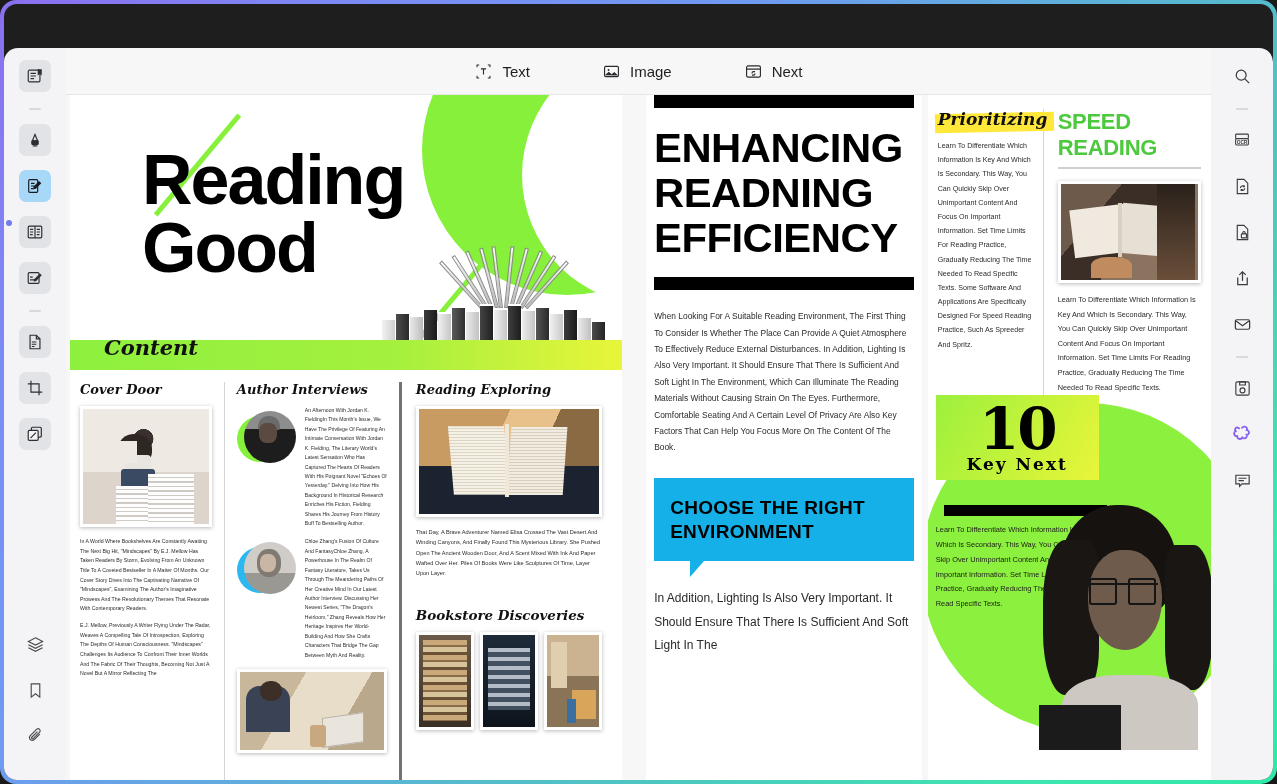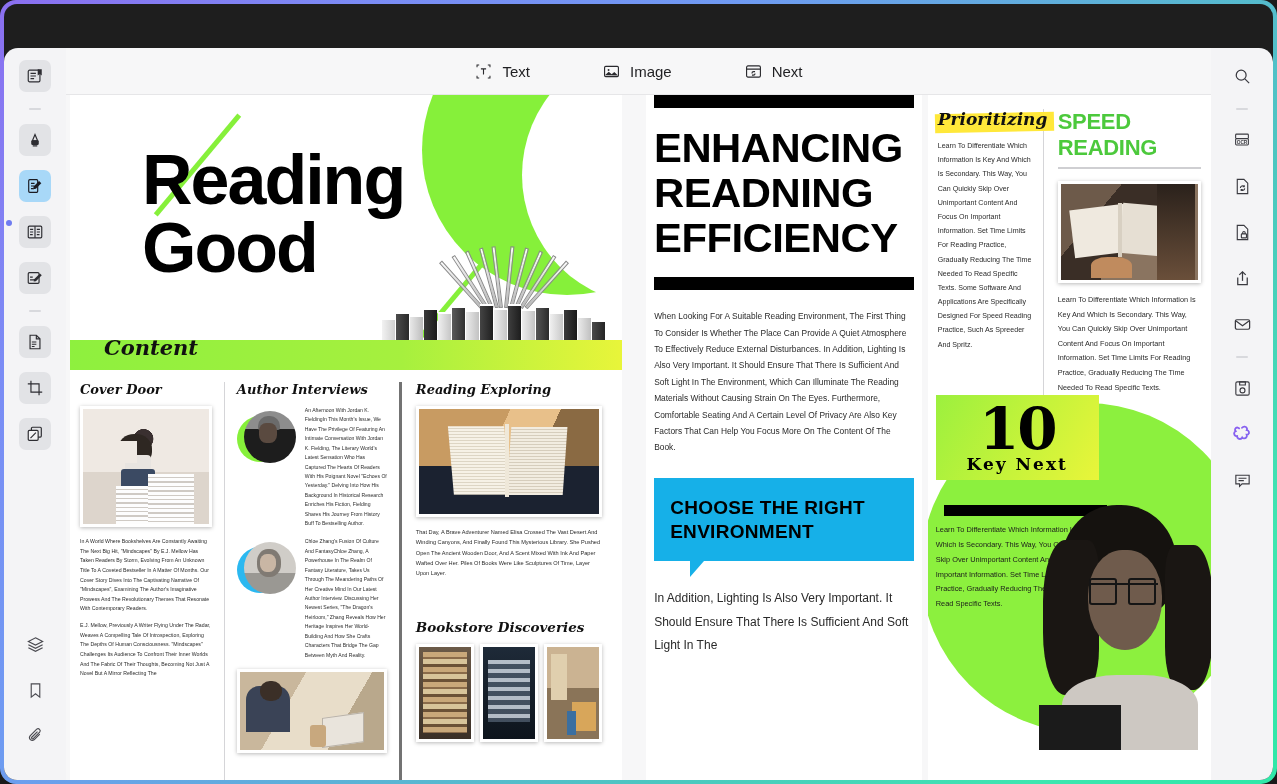--- a/index.html
+++ b/index.html
@@ -521,21 +521,21 @@
               <div class="photo-frame">
                 <div class="ph" style="height:105px;background:linear-gradient(115deg,#c89b62 0 40%,#e8c08a 40% 62%,#8a6a43 62% 100%);position:relative;overflow:hidden;">
                   <div style="position:absolute;left:0;bottom:0;width:100%;height:46%;background:#1b2230;"></div>
                   <div style="position:absolute;left:18%;top:16%;width:31%;height:66%;background:repeating-linear-gradient(to bottom,#f6f1e6 0 2px,#ddd5c4 2px 3px);transform:rotate(-5deg) skewY(5deg);"></div>
                   <div style="position:absolute;left:50%;top:17%;width:31%;height:65%;background:repeating-linear-gradient(to bottom,#f2ece0 0 2px,#d6cdbc 2px 3px);transform:rotate(4deg) skewY(-4deg);"></div>
                   <div style="position:absolute;left:48%;top:14%;width:4px;height:70%;background:#efe8d9;"></div>
                 </div>
               </div>
               <div class="body-text" style="font-size:5.6px;">That Day, A Brave Adventurer Named Elisa Crossed The Vast Desert And Winding Canyons, And Finally Found This Mysterious Library. She Pushed Open The Ancient Wooden Door, And A Scent Mixed With Ink And Paper Wafted Over Her. Piles Of Books Were Like Sculptures Of Time, Layer Upon Layer.</div>
 
-              <div class="sec-head big" style="margin-top:40px;">Bookstore Discoveries</div>
+              <div class="sec-head big" style="margin-top:28px;">Bookstore Discoveries</div>
               <div style="display:flex;gap:6px;">
                 <div class="photo-frame" style="flex:1;">
                   <div class="ph" style="height:92px;background:linear-gradient(to bottom,#6b5a48,#3a2f26);position:relative;">
                     <div style="position:absolute;inset:6% 8%;background:repeating-linear-gradient(to bottom,#c9a87a 0 5px,#8a6b4a 5px 7px,#d8c49a 7px 12px,#6b5136 12px 15px);"></div>
                   </div>
                 </div>
                 <div class="photo-frame" style="flex:1;">
                   <div class="ph" style="height:92px;background:linear-gradient(to bottom,#1e2a38,#0d141c);position:relative;">
                     <div style="position:absolute;inset:14% 10% 18%;background:repeating-linear-gradient(to bottom,#cfd8e2 0 4px,#4a5868 4px 9px);opacity:.85;"></div>
                   </div>

